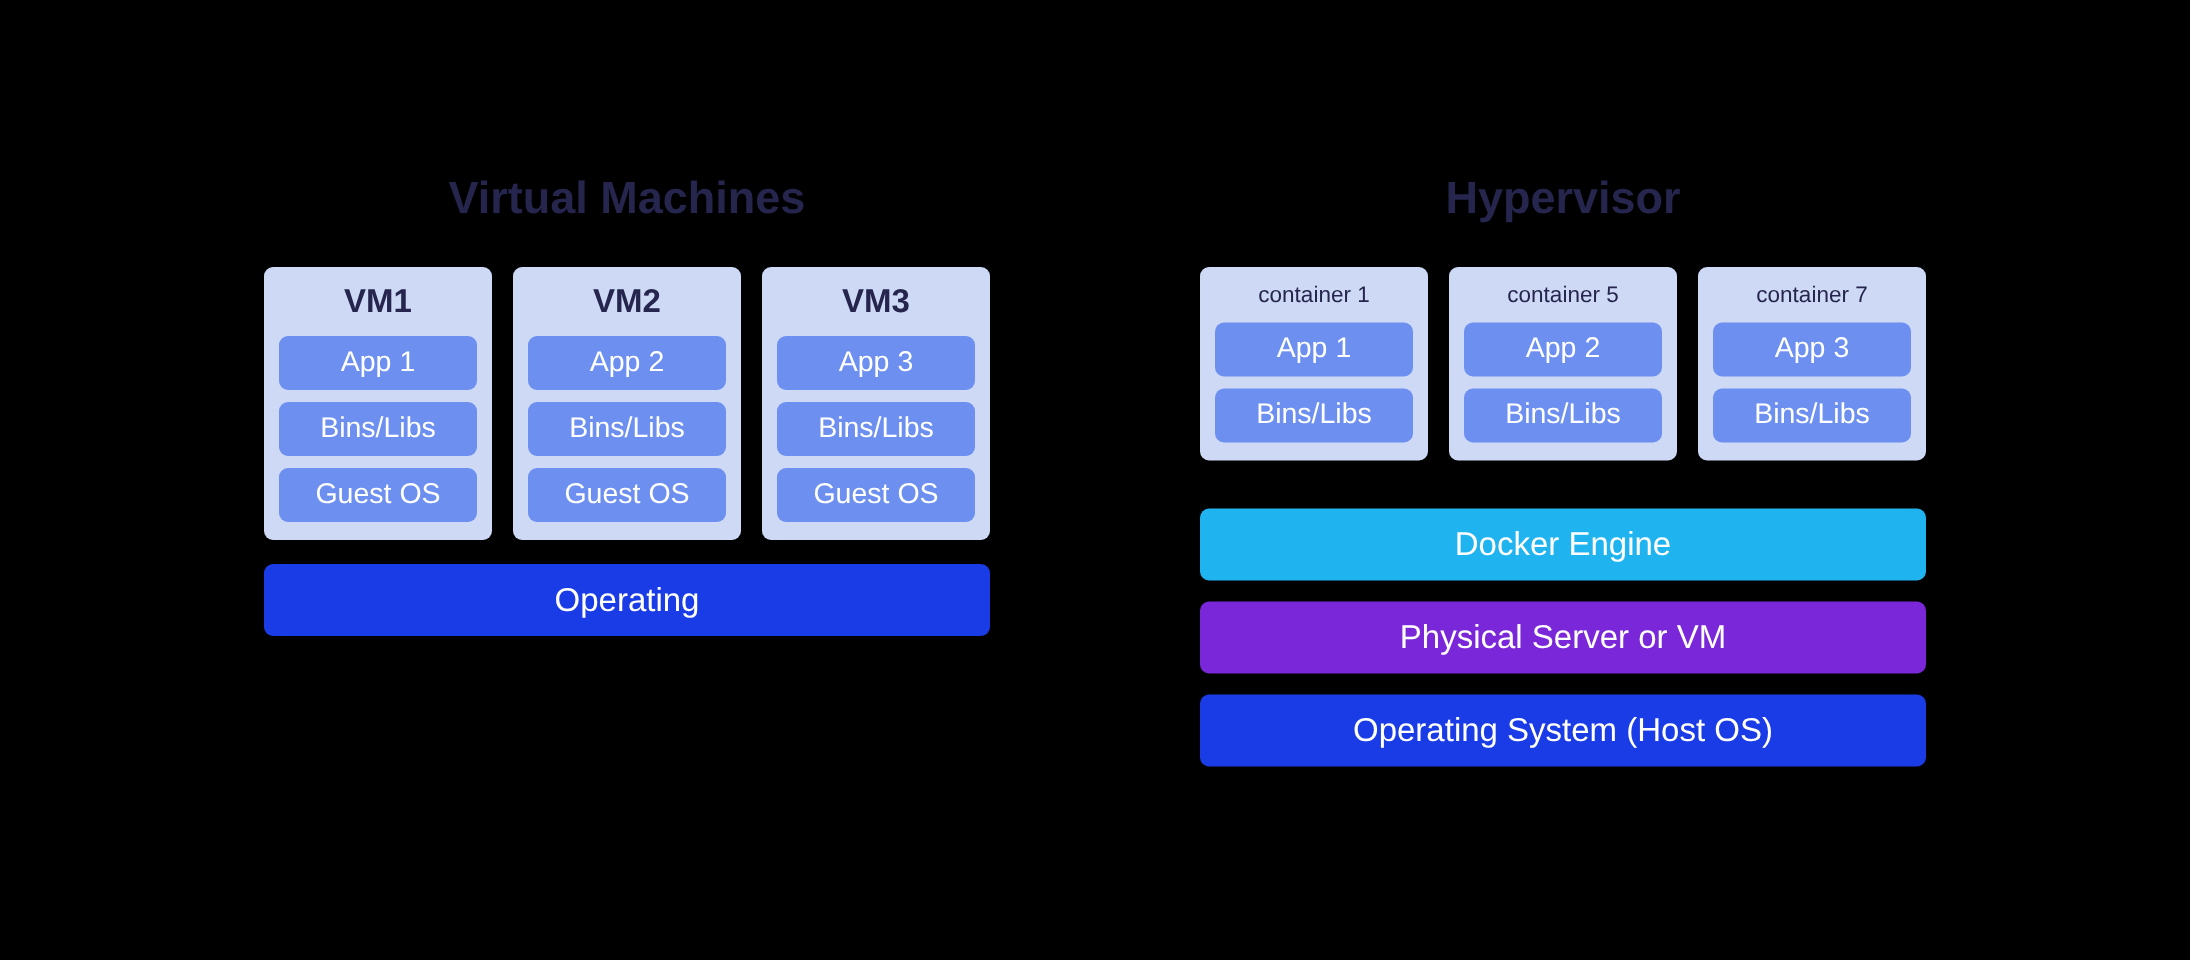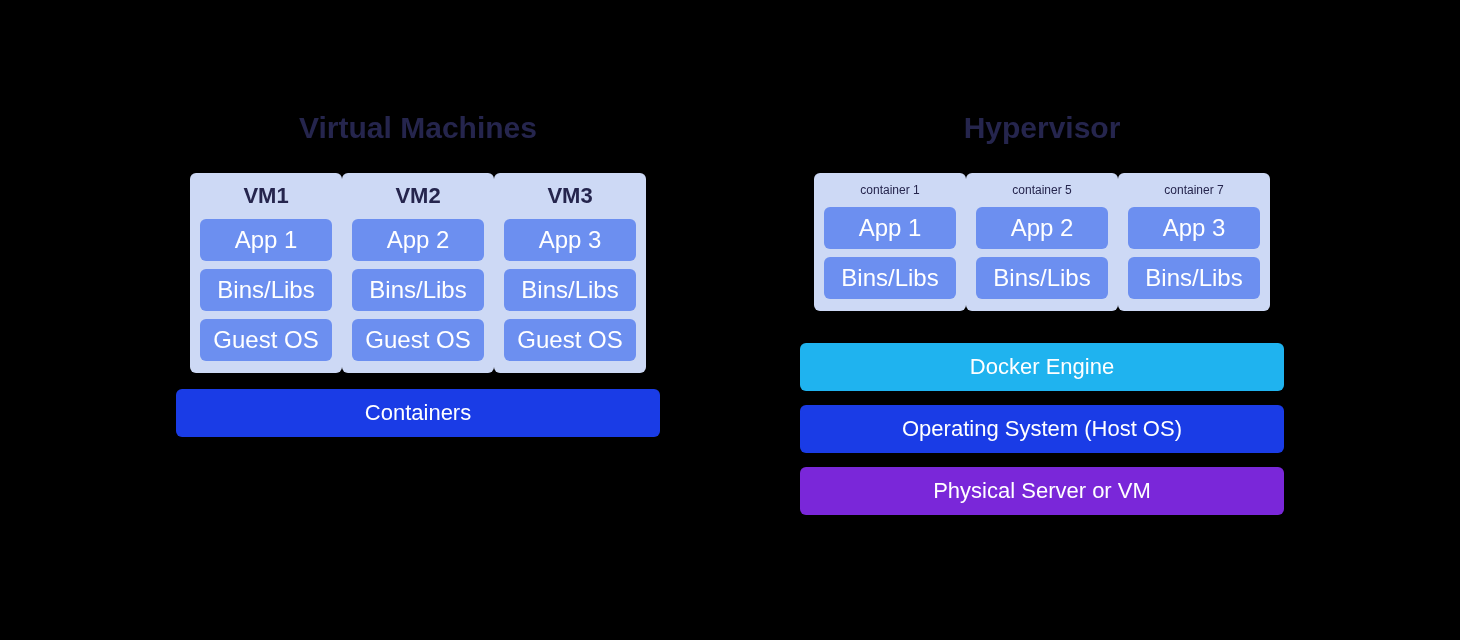--- a/index.html
+++ b/index.html
@@ -24,47 +24,48 @@
     }
     .stack-title {
       color: #25254d;
       font-size: 30px;
       font-weight: 700;
       margin-bottom: 28px;
       text-align: center;
     }
     .units-row {
       display: flex;
+      gap: 14px;
       margin-bottom: 16px;
     }
     .unit-box {
       background: #cdd9f5;
       border-radius: 6px;
       padding: 10px 10px 12px 10px;
       display: flex;
       flex-direction: column;
       align-items: center;
       gap: 8px;
     }
     .unit-box.vm { width: 152px; }
     .unit-box.ctr { width: 152px; }
     .unit-label {
       color: #25254d;
       font-size: 22px;
       font-weight: 600;
       margin-bottom: 2px;
     }
-    .unit-label.small { font-size: 12px; font-weight: 500; }
+    .unit-label.small { font-size: 15px; font-weight: 500; }
     .layer-pill {
       background: #6c8ff0;
       color: #fff;
       border-radius: 6px;
       width: 100%;
       text-align: center;
-      font-size: 24px;
+      font-size: 19px;
       font-weight: 500;
       padding: 7px 0;
     }
     .big-bar {
       border-radius: 6px;
       color: #fff;
       text-align: center;
       font-size: 22px;
       font-weight: 500;
       padding: 11px 0;
@@ -96,21 +97,21 @@
         <div class="layer-pill">Bins/Libs</div>
         <div class="layer-pill">Guest OS</div>
       </div>
       <div class="unit-box vm">
         <div class="unit-label">VM3</div>
         <div class="layer-pill">App 3</div>
         <div class="layer-pill">Bins/Libs</div>
         <div class="layer-pill">Guest OS</div>
       </div>
     </div>
-    <div class="big-bar bar-blue vm-wide">Containers</div>
+    <div class="big-bar bar-blue vm-wide">Operating</div>
   </div>
 
   <div class="stack-column">
     <div class="stack-title">Hypervisor</div>
     <div class="units-row">
       <div class="unit-box ctr">
         <div class="unit-label small">container 1</div>
         <div class="layer-pill">App 1</div>
         <div class="layer-pill">Bins/Libs</div>
       </div>
@@ -119,17 +120,17 @@
         <div class="layer-pill">App 2</div>
         <div class="layer-pill">Bins/Libs</div>
       </div>
       <div class="unit-box ctr">
         <div class="unit-label small">container 7</div>
         <div class="layer-pill">App 3</div>
         <div class="layer-pill">Bins/Libs</div>
       </div>
     </div>
     <div class="big-bar bar-cyan ctr-wide">Docker Engine</div>
+    <div class="big-bar bar-purple ctr-wide">Physical Server or VM</div>
     <div class="big-bar bar-blue ctr-wide">Operating System (Host OS)</div>
-    <div class="big-bar bar-purple ctr-wide">Physical Server or VM</div>
   </div>
 
 </div>
 
 </body></html>

